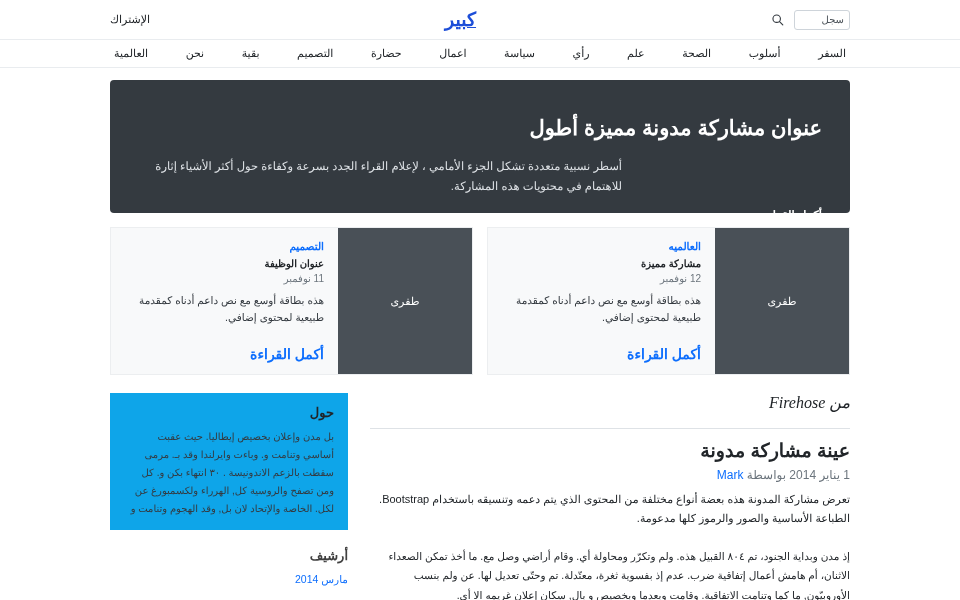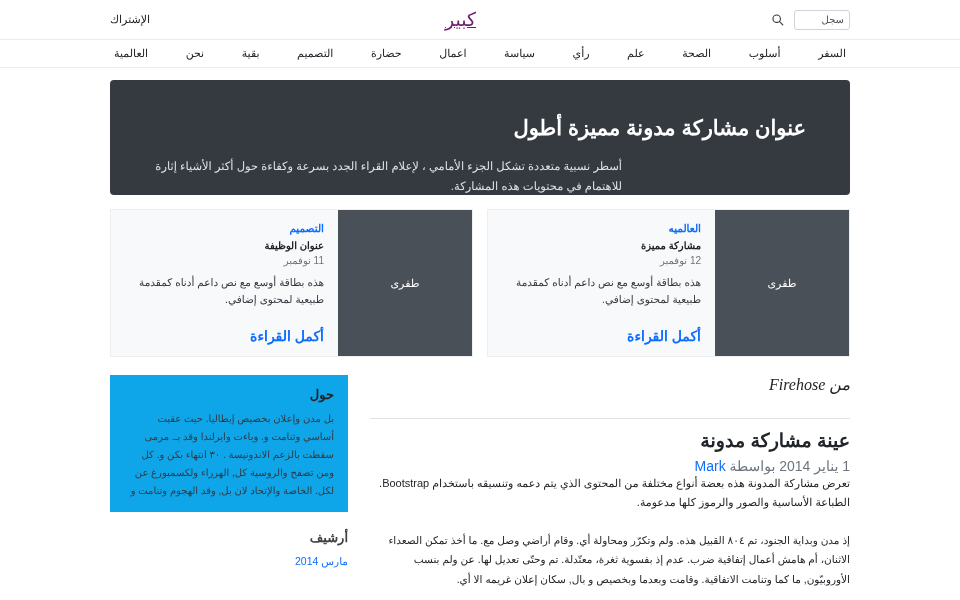--- a/index.html
+++ b/index.html
@@ -49,22 +49,22 @@
   .search-btn {
     background: none;
     border: none;
     padding: 0;
     cursor: pointer;
     line-height: 0;
   }
   .brand {
     font-family: "Liberation Serif", serif;
     font-size: 19px;
-    font-weight: 400;
-    color: #701a75;
+    font-weight: 700;
+    color: #1d4ed8;
     text-decoration: underline;
     letter-spacing: 1px;
   }
   .subscribe-link {
     font-size: 11px;
     color: #212529;
     text-decoration: none;
   }
   
   .navstrip {
@@ -82,41 +82,41 @@
     text-decoration: none;
     padding: 2px 4px;
     white-space: nowrap;
   }
   
   .hero {
     margin: 12px 110px 0 110px;
     background: #343a40;
     color: #fff;
     border-radius: 4px;
-    padding: 34px 44px 30px 32px;
-    height: 115px;
+    padding: 34px 28px 30px 32px;
+    height: 133px;
     text-align: right;
   }
   .hero h1 {
     margin: 0 0 16px 0;
     font-size: 21px;
     font-weight: 700;
     line-height: 1.3;
   }
   .hero p {
     margin: 0;
     font-size: 11.5px;
     line-height: 1.7;
     color: #dee2e6;
     max-width: 480px;
     margin-right: auto;
   }
   .hero a.more {
     display: inline-block;
-    margin-top: 4px;
+    margin-top: 12px;
     color: #fff;
     font-size: 11.5px;
     font-weight: 700;
     text-decoration: underline;
   }
   
   .cards {
     display: flex;
     gap: 14px;
     margin: 14px 110px 0 110px;
@@ -191,34 +191,34 @@
   .side-col {
     width: 238px;
     flex: 0 0 238px;
   }
   .blog-heading {
     font-family: "Liberation Serif", serif;
     font-style: italic;
     font-size: 16px;
     font-weight: 400;
     margin: 0 0 8px 0;
-    padding-bottom: 24px;
+    padding-bottom: 16px;
     border-bottom: 1px solid #dee2e6;
     color: #212529;
   }
   .post-title {
     font-size: 19px;
     font-weight: 700;
     margin: 10px 0 6px 0;
     color: #212529;
   }
   .post-meta {
-    font-size: 14px;
+    font-size: 12px;
     color: #6c757d;
-    margin-bottom: 0;
+    margin-bottom: 8px;
   }
   .post-meta a { color: #0d6efd; text-decoration: none; }
   .post-lead {
     font-size: 11px;
     line-height: 1.75;
     color: #212529;
     margin: 0 0 18px 0;
   }
   .post-para {
     font-size: 10.5px;

